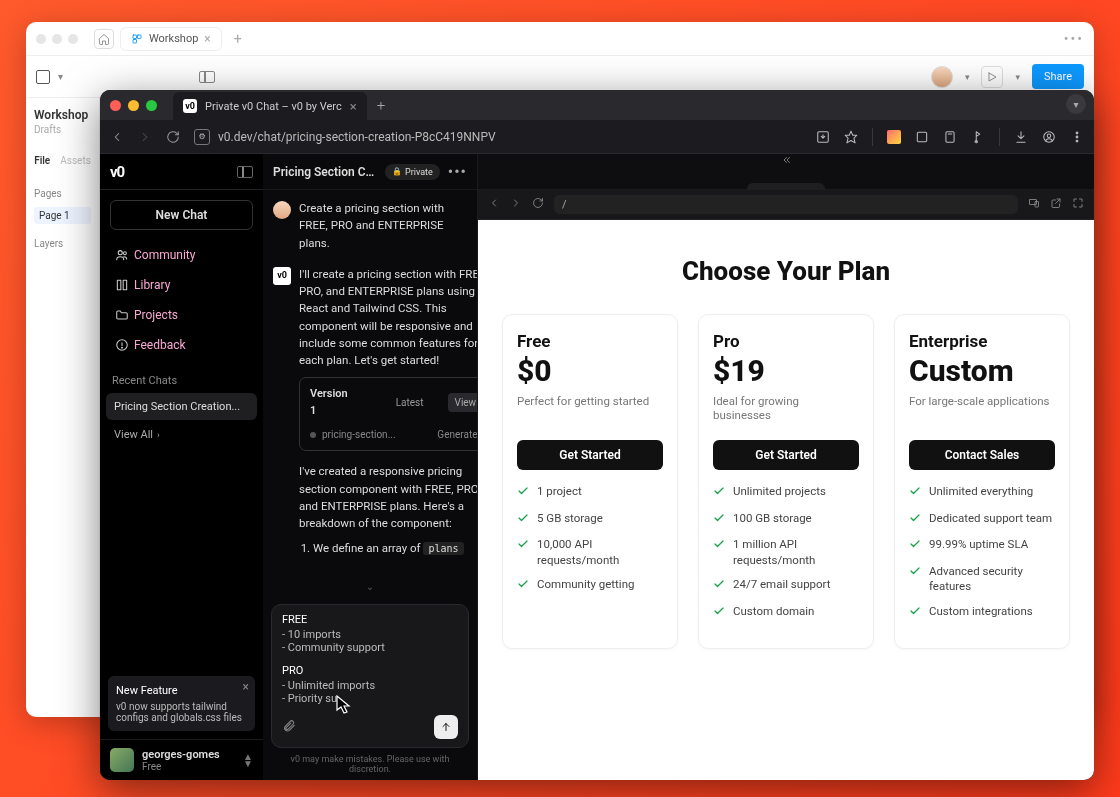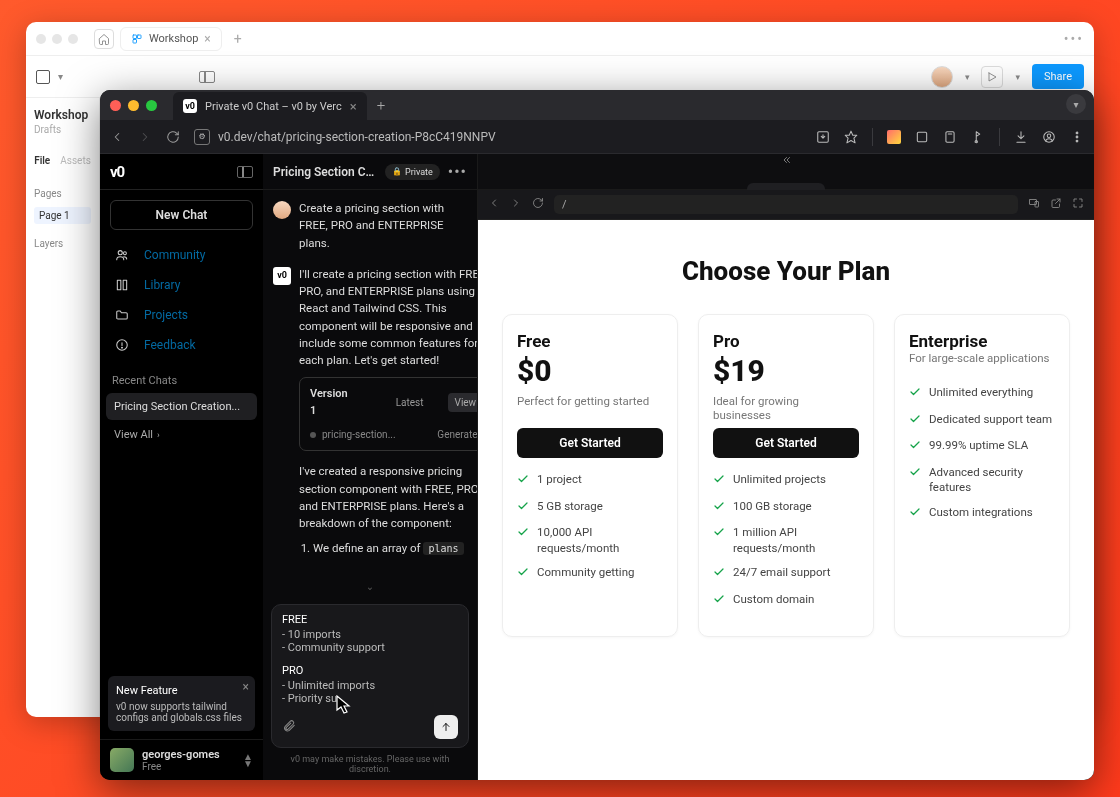--- a/index.html
+++ b/index.html
@@ -57,21 +57,21 @@
 .color-sw{ width:14px; height:14px; background:linear-gradient(135deg,#ff6b6b,#ffd93d); border-radius:2px;}
 
 .br-body { flex: 1; display: flex; overflow:hidden;}
 
 
 .v0-side { width: 165px; background: #000; display: flex; flex-direction: column; color: #ddd; font-size: 12px; }
 .v0-top { height: 36px; display: flex; align-items: center; justify-content: space-between; padding: 0 10px; border-bottom: 1px solid #222;}
 .v0-logo { font-weight: 700; color: #fff; font-size: 15px; letter-spacing: -1px;}
 .v0-newchat { margin: 10px; text-align: center; padding: 7px; border: 1px solid #333; border-radius: 6px; font-weight: 600; font-size: 12px;}
 .v0-nav { padding: 0 6px; }
-.v0-item { display: flex; align-items: center; gap: 14px; padding: 8px 8px; border-radius: 6px; color:#0369a1;}
+.v0-item { display: flex; align-items: center; gap: 4px; padding: 8px 8px; border-radius: 6px; color:#f9a8d4;}
 .v0-ic { width: 16px; display: flex; justify-content: center; color:#ccc;}
 .v0-sec { padding: 14px 12px 6px; font-size: 11px; color: #888; }
 .v0-chat-item { margin: 0 6px; padding: 7px 8px; background: #1f1f22; border-radius: 6px; font-size: 11px; }
 .v0-viewall { padding: 8px 14px; font-size: 11px; color: #aaa; display:flex; align-items:center; gap:4px;}
 .v0-bottom { margin-top: auto; }
 .v0-toast { margin: 8px; padding: 8px; background: #1b1b1f; border-radius: 6px; font-size: 10px; color: #bbb; position:relative;}
 .v0-toast-title{ color:#fff; font-size:11px; margin-bottom:4px;}
 .v0-toast-x{ position:absolute; right:6px; top:4px; color:#888; font-size:12px;}
 .v0-user { display: flex; align-items: center; gap: 8px; padding: 8px 10px; border-top: 1px solid #1a1a1a;}
 .v0-ava { width: 24px; height: 24px; border-radius: 5px; background: linear-gradient(135deg,#8a6,#475);}
@@ -127,21 +127,21 @@
 .pa-nav{ display:flex; gap:10px;}
 .pa-url{ flex:1; background:#222; border-radius:5px; padding:3px 8px; color:#aaa;}
 .pa-ic{ color:#888;}
 
 .preview { flex:1; background:#fff; padding: 30px 24px; overflow:auto;}
 .plans-title{ text-align:center; font-size:26px; font-weight:800; color:#111; margin: 6px 0 28px;}
 .plans{ display:flex; gap:20px; justify-content:center;}
 .plan{ width:176px; border:1px solid #eee; border-radius:10px; padding:16px 14px 18px; box-shadow:0 1px 3px rgba(0,0,0,.04);}
 .p-name{ font-size:17px; font-weight:700; color:#111;}
 .p-price{ font-size:30px; font-weight:800; color:#111; margin:2px 0 6px;}
-.p-desc{ font-size:11.5px; color:#777; margin-bottom:4px; min-height:30px;}
+.p-desc{ font-size:11.5px; color:#777; margin-bottom:16px; min-height:30px;}
 .p-cta{ background:#111; color:#fff; text-align:center; padding:8px; border-radius:6px; font-size:12px; font-weight:600; margin-bottom:14px;}
 .p-feats{ list-style:none; font-size:11.5px; color:#444;}
 .p-feats li{ display:flex; gap:8px; margin-bottom:9px; line-height:1.35;}
 .check{ color:#16a34a; flex-shrink:0; margin-top:1px;}
 
 
 .cursor{ position:absolute; width:16px; height:20px; pointer-events:none; z-index:999;}
 
 
 svg.i{ width:14px; height:14px; stroke:currentColor; fill:none; stroke-width:1.8; stroke-linecap:round; stroke-linejoin:round;}
@@ -574,21 +574,23 @@
                 <li>
                   <span class="check"><svg class="i i12" viewBox="0 0 24 24" style="stroke:#16a34a;stroke-width:2.5">
                       <polyline points="20 6 9 17 4 12"></polyline>
                     </svg></span>
                   <span>Custom domain</span>
                 </li>
     </ul>
             </div>
             <div class="plan">
     <div class="p-name">Enterprise</div>
+    <div class="p-price">Custom</div>
     <div class="p-desc">For large-scale applications</div>
+    <div class="p-cta">Contact Sales</div>
     <ul class="p-feats">
       <li>
                   <span class="check"><svg class="i i12" viewBox="0 0 24 24" style="stroke:#16a34a;stroke-width:2.5">
                       <polyline points="20 6 9 17 4 12"></polyline>
                     </svg></span>
                   <span>Unlimited everything</span>
                 </li>
                 <li>
                   <span class="check"><svg class="i i12" viewBox="0 0 24 24" style="stroke:#16a34a;stroke-width:2.5">
                       <polyline points="20 6 9 17 4 12"></polyline>

